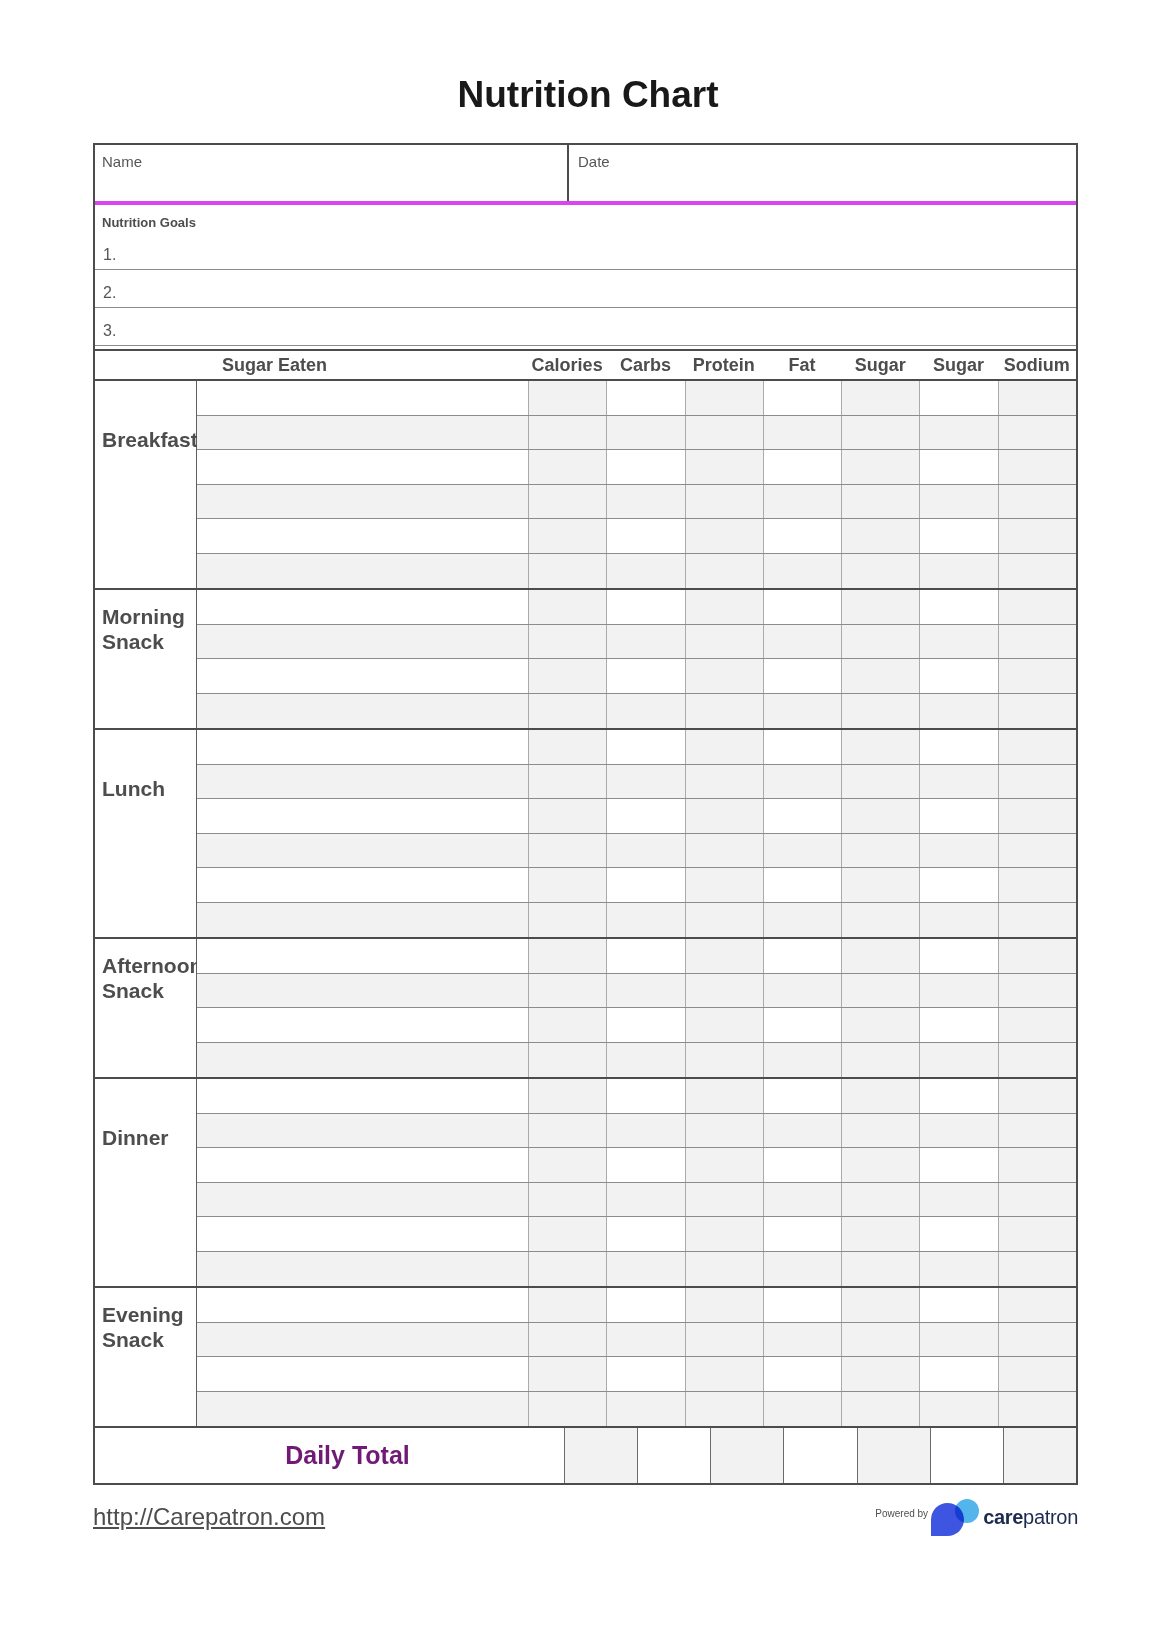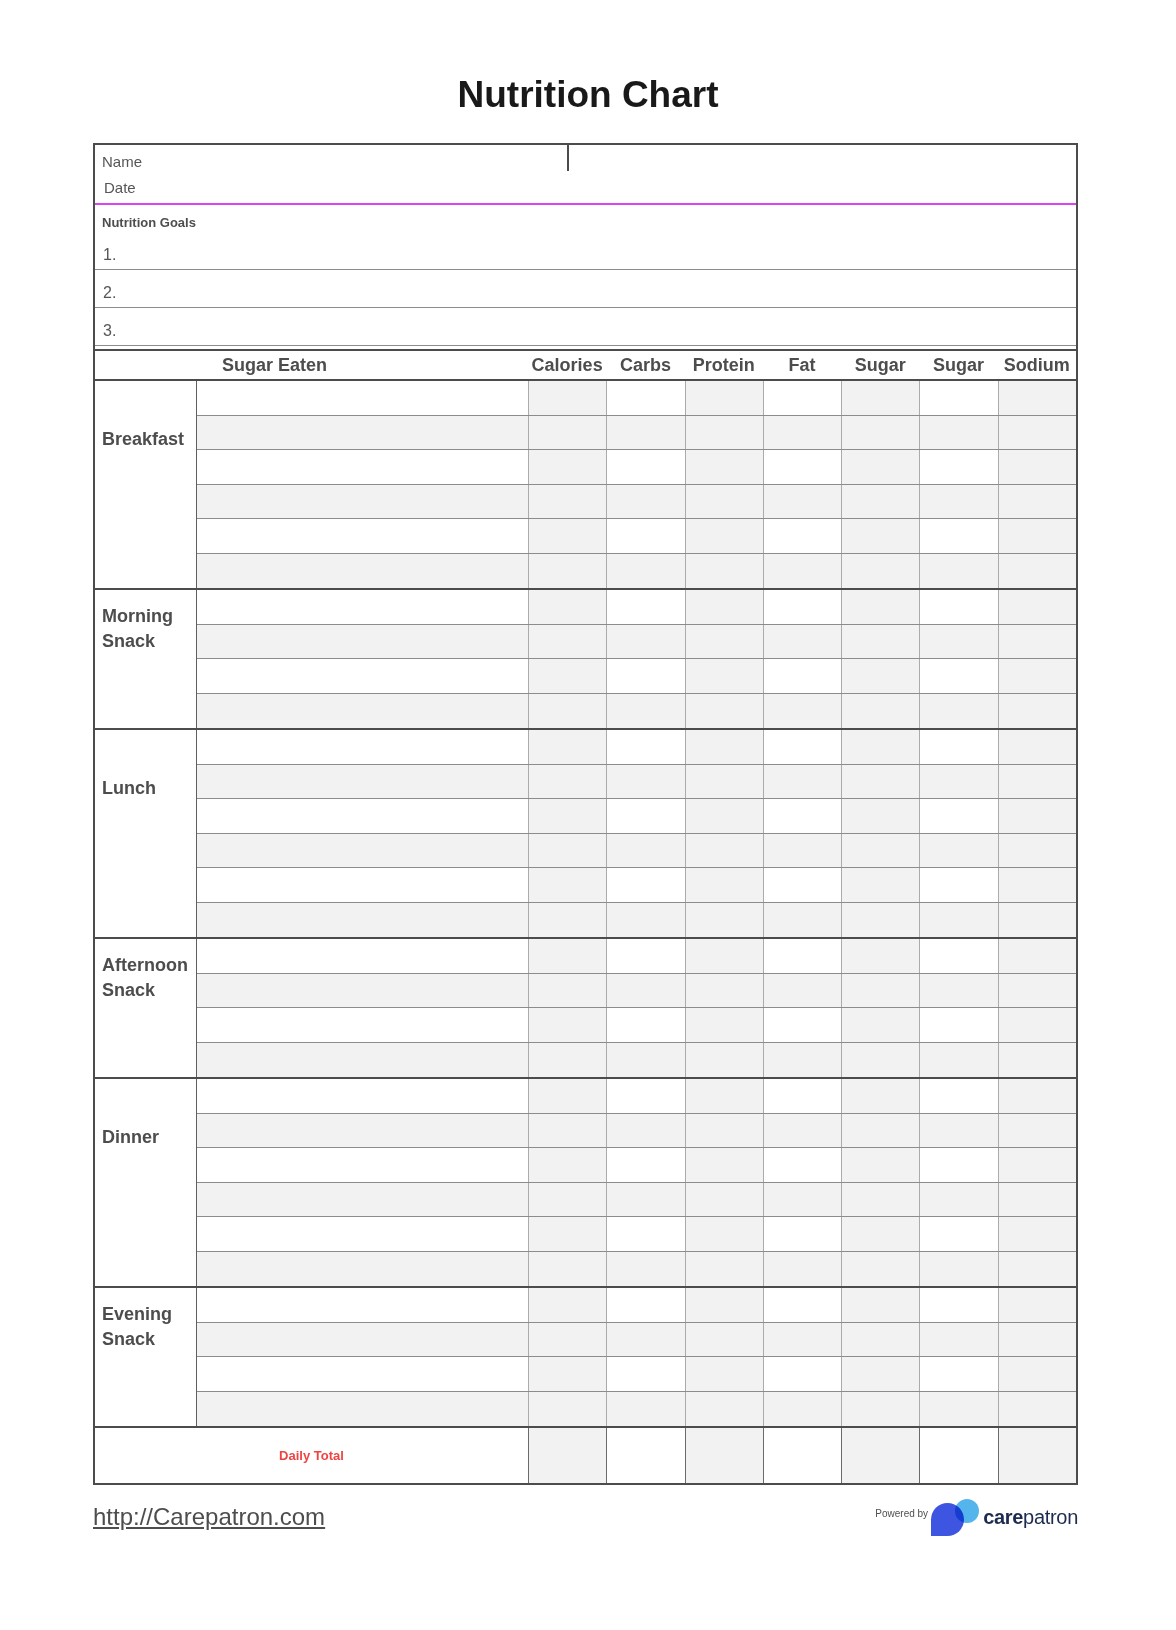--- a/index.html
+++ b/index.html
@@ -7,21 +7,21 @@
   body { font-family: "Liberation Sans", "DejaVu Sans", sans-serif; }
   .page { position:relative; width:1176px; height:1630px; background:#fff; overflow:hidden; }
 
   .page-title { position:absolute; top:74px; left:0; right:0; text-align:center;
     font-size:37px; font-weight:bold; color:#191919; letter-spacing:0; }
 
   .sheet { position:absolute; left:93px; top:143px; width:985px;
     border:2px solid #4c4c4c; background:#fff; }
 
   
-  .row-namedate { display:flex; height:60px; border-bottom:2px solid #d946ef;flex-direction:column; }
+  .row-namedate { display:flex; height:60px; border-bottom:4px solid #d946ef; }
   .cell-name { width:474px; border-right:2px solid #4c4c4c; padding:8px 6px 0 7px; }
   .cell-date { flex:1; padding:8px 6px 0 9px; }
   .field-label { font-size:15px; color:#565656; }
 
   
   .goals { height:146px; border-bottom:2px solid #4c4c4c; display:flex;
     flex-direction:column; padding-bottom:3px; }
   .goals-title { padding:10px 0 2px 7px; font-size:13px; font-weight:bold; color:#4d4d4d; }
   .goal-line { flex:1; border-bottom:1px solid #8c8c8c; display:flex;
     align-items:flex-end; padding:0 0 5px 8px; }
@@ -30,35 +30,35 @@
   
   .thead { display:flex; height:30px; border-bottom:2px solid #4c4c4c; align-items:center; }
   .th-foods { width:433px; text-align:center; padding-right:74px;
     font-size:18px; font-weight:bold; color:#4d4d4d; }
   .th-nutrients { flex:1; display:flex; }
   .th-cell { flex:1 1 0; text-align:center; font-size:18px; font-weight:bold; color:#4d4d4d; }
 
   
   .section { display:flex; border-bottom:2px solid #4c4c4c; }
   .sec-label { width:102px; border-right:1px solid #5f5f5f; background:#fff;
-    padding:46px 4px 0 7px; font-size:18px; font-weight:bold; color:#4d4d4d; line-height:25px; }
+    padding:46px 4px 0 7px; font-size:21px; font-weight:bold; color:#4d4d4d; line-height:25px; }
   .sec-label.two-line { padding-top:14px; }
   .sec-rows { flex:1; display:flex; flex-direction:column; }
   .trow { display:flex; height:34.5px; border-bottom:1px solid #8c8c8c; }
   .trow:last-child { border-bottom:none; }
   .cell { background:#fff; }
   .cell.foods { width:331px; }
   .cell.num { flex:1 1 0; border-left:1px solid #ababab; }
   .trow.gray .cell { background:#f2f2f2; }
   .trow.white .cell.shade { background:#f2f2f2; }
 
   
   .total-row { display:flex; height:55px; }
   .total-label { width:433px; display:flex; align-items:center; justify-content:center;
-    font-size:13px; font-weight:bold; color:#ef4444; }
+    font-size:25px; font-weight:bold; color:#701a75;margin-left:36px; }
   .total-cells { flex:1; display:flex; }
   .total-cell { flex:1 1 0; border-left:1px solid #6b6b6b; background:#fff; }
   .total-cell.shade { background:#f2f2f2; }
 
   
   .footer { position:absolute; left:93px; width:985px; top:1496px; height:42px;
     display:flex; justify-content:space-between; align-items:center; }
   .site-link { font-size:24px; color:#4d4d4d; text-decoration:underline; cursor:pointer; }
   .brand { display:flex; align-items:center; gap:3px; }
   .powered { font-size:10px; color:#4f4f4f; position:relative; top:-4px; }

